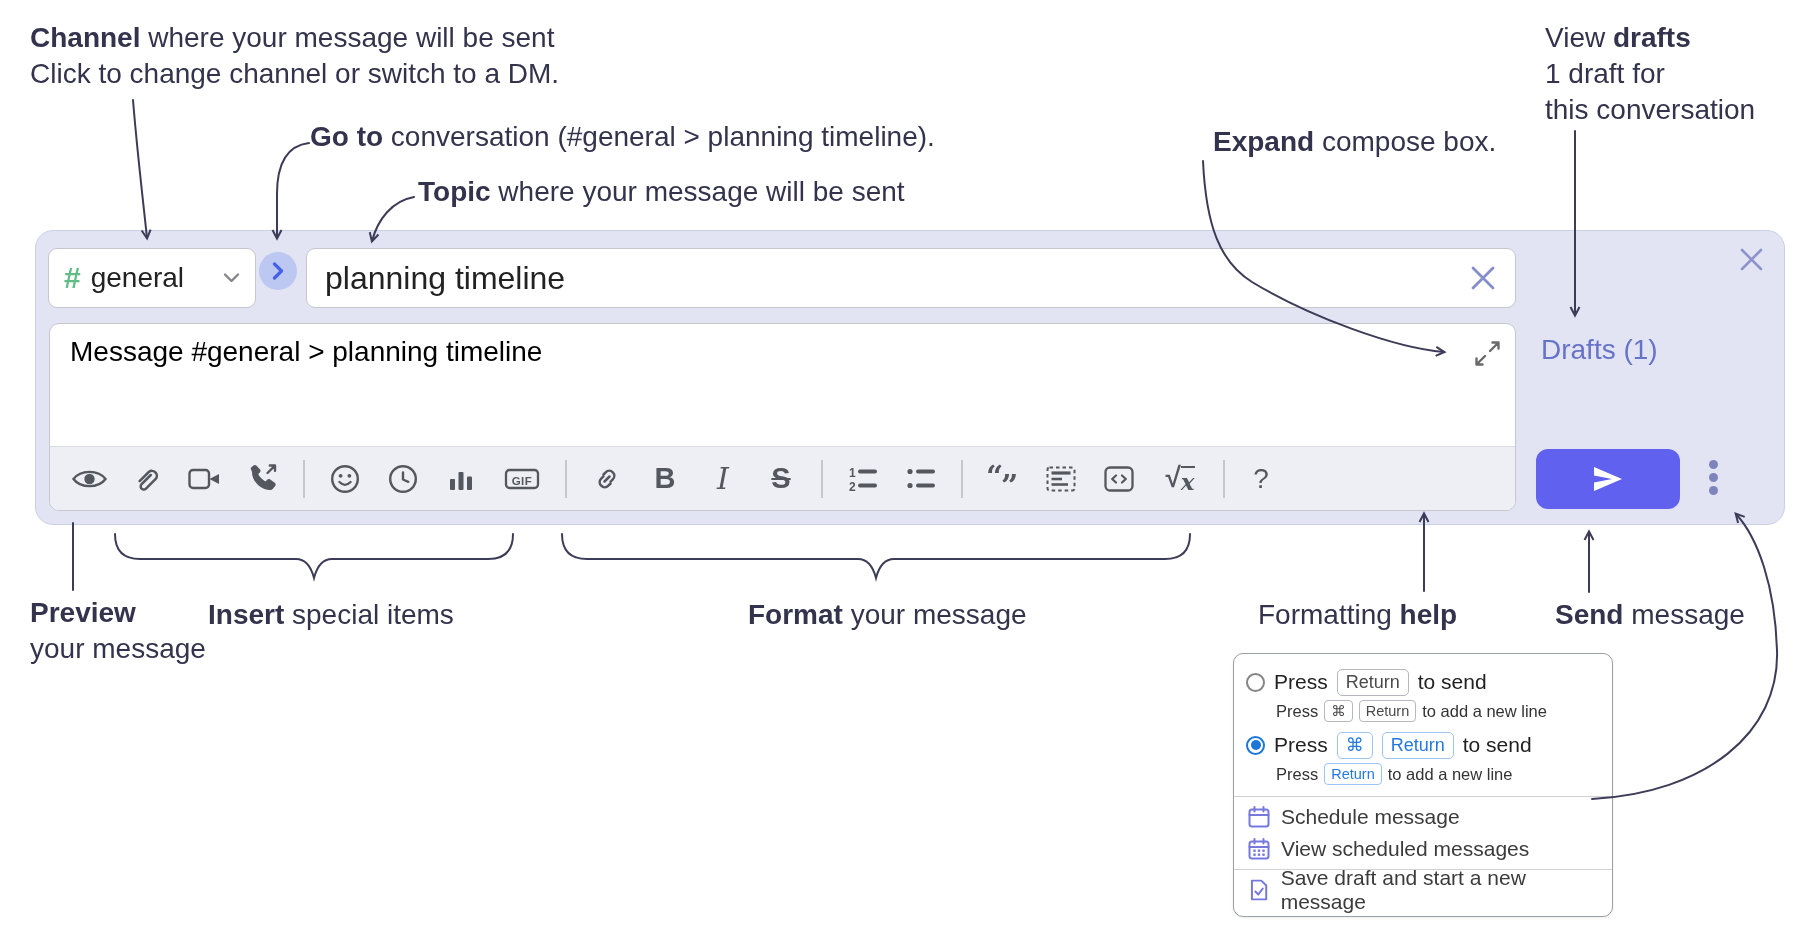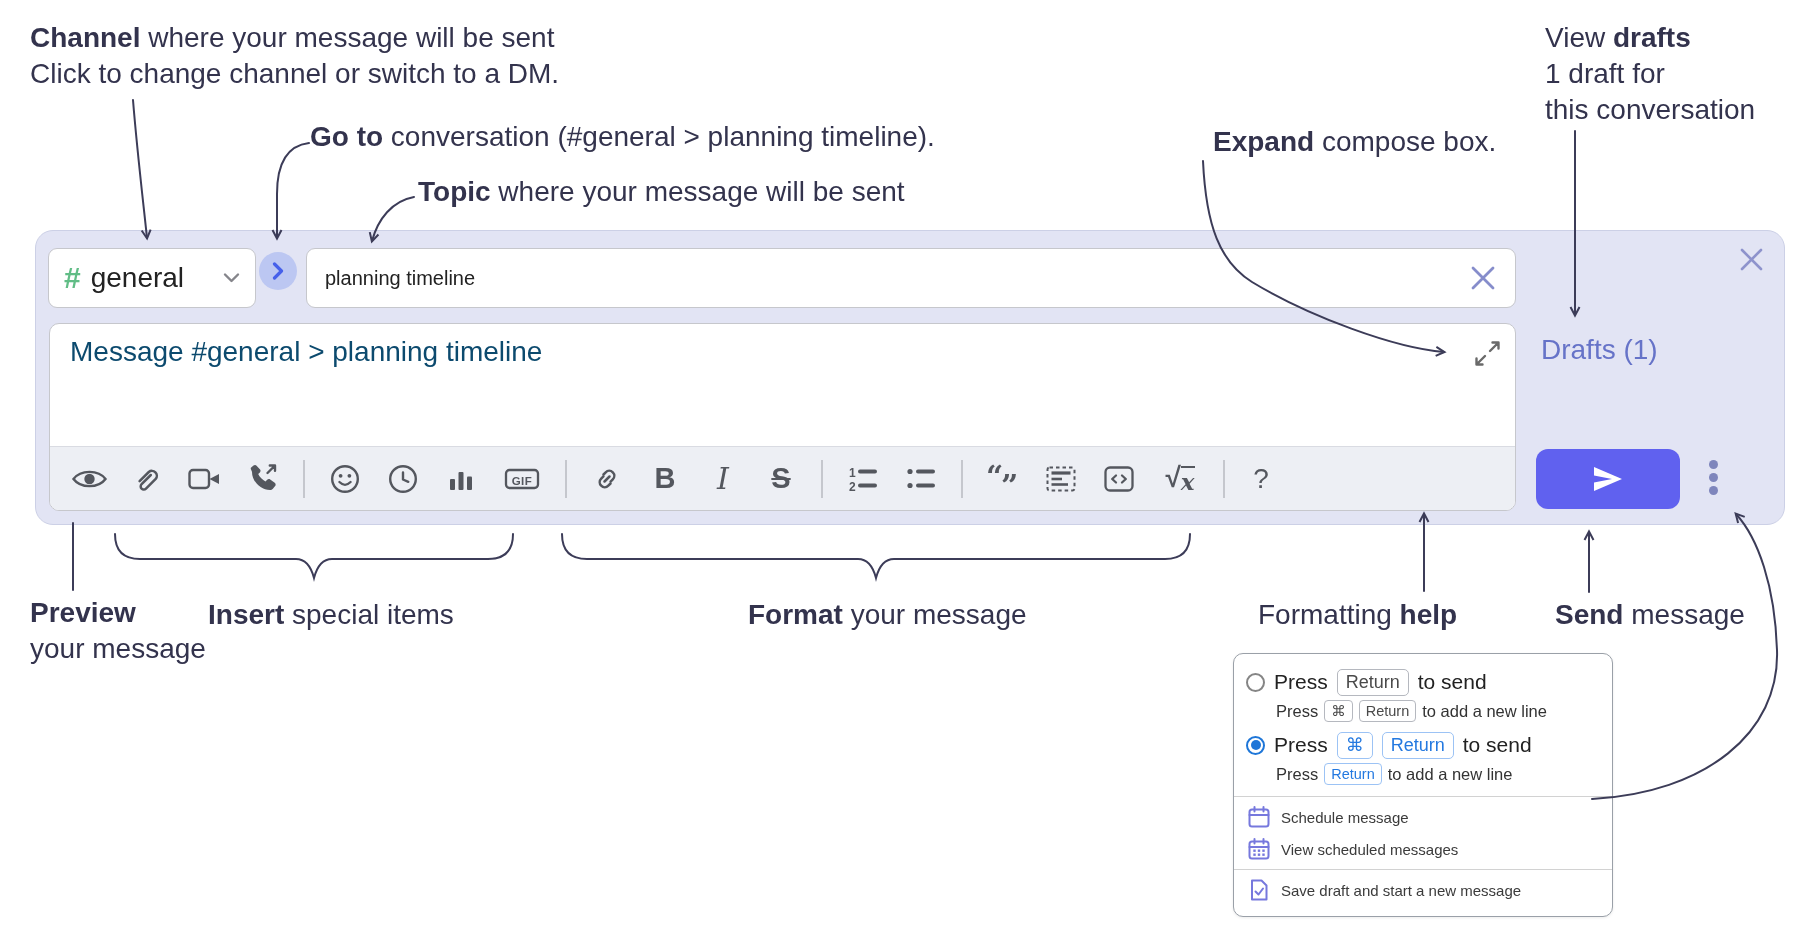--- a/index.html
+++ b/index.html
@@ -9,25 +9,25 @@
   .ann b{font-weight:700;}
   .it{}
   
   .compose{position:absolute;left:35px;top:230px;width:1750px;height:295px;background:#e2e4f4;border:1px solid #ccd0e6;border-radius:18px;box-sizing:border-box;}
   .chan-sel{position:absolute;left:12px;top:17px;width:208px;height:60px;background:#fff;border:1px solid #c6c7cc;border-radius:9px;display:flex;align-items:center;gap:10px;padding:0 15px;box-sizing:border-box;cursor:pointer;}
   .hash{color:#61bd86;font-weight:700;font-size:30px;}
   .chan-label{font-size:28px;color:#222;}
   .chan-chev{margin-left:auto;}
   .go-btn{position:absolute;left:223px;top:21px;width:38px;height:38px;border-radius:50%;background:#bcc7f2;border:none;display:flex;align-items:center;justify-content:center;padding:0;cursor:pointer;}
   .topic{position:absolute;left:270px;top:17px;width:1210px;height:60px;background:#fff;border:1px solid #c6c7cc;border-radius:9px;display:flex;align-items:center;padding:0 18px;box-sizing:border-box;}
-  .topic .val{font-size:20px;color:#222;}
+  .topic .val{font-size:32px;color:#222;}
   .clear-x{margin-left:auto;cursor:pointer;}
   .close-x{position:absolute;left:1702px;top:15px;cursor:pointer;}
   .msg-box{position:absolute;left:13px;top:92px;width:1467px;height:188px;background:#fff;border:1px solid #c6c7cc;border-radius:10px;box-sizing:border-box;}
-  .placeholder{position:absolute;left:20px;top:12px;font-size:28px;color:#0c4a6e;}
+  .placeholder{position:absolute;left:20px;top:12px;font-size:28px;color:#000000;}
   .expand-ic{position:absolute;right:14px;top:16px;cursor:pointer;}
   .toolbar{position:absolute;left:0;right:0;bottom:0;height:64px;background:#edeff4;border-top:1px solid #d9dbe2;border-radius:0 0 9px 9px;display:flex;align-items:center;padding-left:10px;box-sizing:border-box;}
   .tb{width:58px;height:48px;display:flex;align-items:center;justify-content:center;background:none;border:none;padding:0;color:#54575e;cursor:pointer;}
   .tbdiv{width:2px;height:38px;background:#c5c7cd;margin:0 11px;}
   .tb-b{font-size:29px;font-weight:800;color:#54575e;}
   .tb-i{font-size:30px;font-style:italic;font-family:"DejaVu Serif",serif;color:#54575e;}
   .tb-s{font-size:29px;font-weight:700;text-decoration:line-through;color:#54575e;}
   .tb-q{font-size:28px;color:#54575e;}
   .sqrt{display:flex;align-items:flex-start;color:#54575e;font-weight:700;}
   .sqrt .rad{font-size:28px;}
@@ -41,21 +41,21 @@
   .prow{display:flex;align-items:center;gap:9px;padding-left:12px;height:32px;cursor:pointer;}
   .prow .txt{font-size:21px;color:#222;}
   .psub{display:flex;align-items:center;gap:6px;padding-left:42px;height:26px;font-size:16.5px;color:#333;margin-bottom:5px;}
   .radio{width:19px;height:19px;border-radius:50%;border:2px solid #858585;box-sizing:border-box;flex:none;}
   .radio.sel{border-color:#1e76d8;position:relative;}
   .radio.sel::after{content:"";position:absolute;inset:2.5px;border-radius:50%;background:#1e76d8;}
   .kbd{border:1px solid #b5b8bf;border-radius:5px;padding:0 8px;color:#4a4a4a;background:#fff;font-size:18px;line-height:25px;display:inline-block;text-align:center;}
   .kbd.sm{font-size:14.5px;line-height:20px;padding:0 6px;border-radius:4px;}
   .kbd.blue{color:#2479e0;border-color:#9cc3f5;}
   .pdiv{border:none;border-top:1px solid #d2d2d2;margin:4px 0;}
-  .pitem{display:flex;align-items:center;gap:10px;padding-left:13px;height:32px;font-size:15px;color:#3b3b3b;cursor:pointer;}
+  .pitem{display:flex;align-items:center;gap:10px;padding-left:13px;height:32px;font-size:21px;color:#3b3b3b;cursor:pointer;}
   .overlay{position:absolute;left:0;top:0;pointer-events:none;}
 </style>
 </head>
 <body>
 
 <div class="canvas">
 
   <div class="ann" style="left:30px;top:20px;">
     <div><b>Channel</b><span> where your message will be sent</span></div>
     <div class="it">Click to change channel or switch to a DM.</div>

